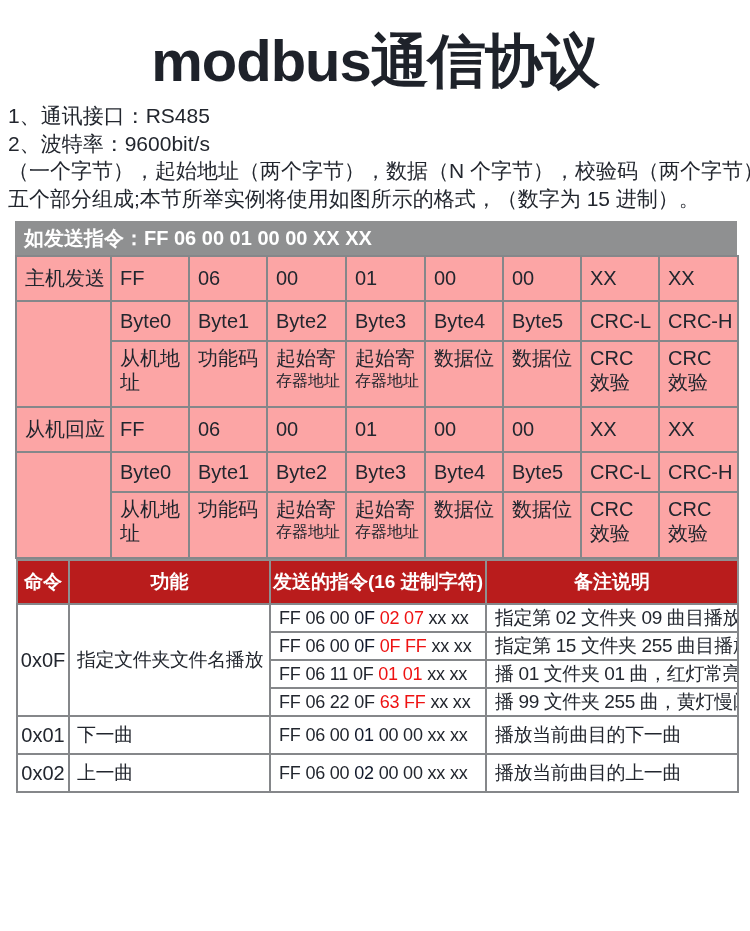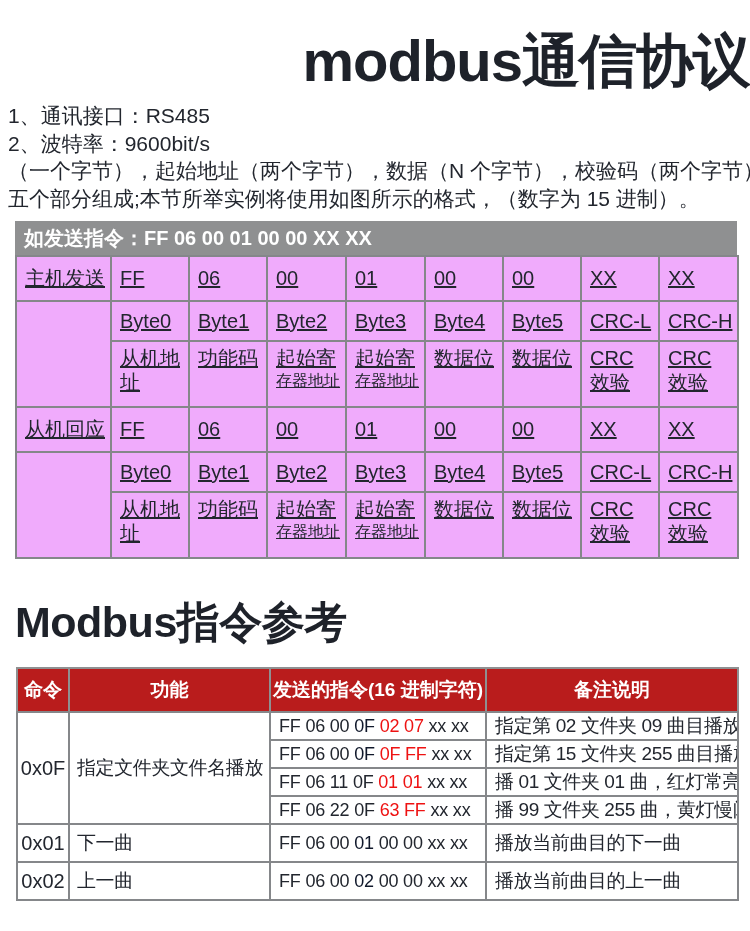--- a/index.html
+++ b/index.html
@@ -6,21 +6,21 @@
   body{
     width:750px;height:931px;overflow:hidden;
     font-family:"Liberation Sans","DejaVu Sans",sans-serif;
     color:#22262e;
   }
   .page{width:750px;height:931px;position:relative;background:#fff;}
 
   
   .main-title{
     margin:28px 0 8px 0;
-    text-align:right;
+    text-align:center;
     font-size:58px;line-height:66px;
     font-weight:800;color:#1e222a;
     letter-spacing:-1px;
   }
 
   
   .intro{margin:4px 6px 0 8px;}
   .intro .iline{
     font-size:21px;line-height:27.5px;
     color:#22262e;white-space:nowrap;
@@ -30,21 +30,21 @@
   .caption-bar{
     margin:9px 13px 0 15px;
     width:722px;height:34px;box-sizing:border-box;
     background:#8f9091;color:#ffffff;
     font-size:20px;line-height:34px;font-weight:600;
     padding-left:9px;white-space:pre;
   }
   table.packet{
     margin:0 12px 0 15px;
     width:722px;table-layout:fixed;
-    border-collapse:collapse;background:#f0abfc;text-decoration:underline;
+    border-collapse:collapse;background:#fca5a5;
   }
   table.packet td{
     border:2px solid #85878a;
     font-size:20px;color:#22262e;
     padding:0 2px 0 8px;vertical-align:middle;
     overflow:hidden;white-space:nowrap;
   }
   table.packet tr.r-val td{height:43px;}
   table.packet tr.r-byte td{height:38px;}
   table.packet tr.r-desc td{height:60px;vertical-align:top;padding-top:4px;}
@@ -220,21 +220,20 @@
             <span class="l2">效验</span>
           </td>
       <td>
             <span class="l1">CRC</span>
             <span class="l2">效验</span>
           </td>
     </tr>
   </tbody>
     </table>
 
-  <h2 class="section-title">Modbus指令参考</h2>
 
   <table class="cmd">
     <colgroup>
       <col style="width:52px">
         <col style="width:201px">
         <col style="width:216px">
         <col style="width:252px">
     </colgroup>
     <tbody>
         <tr>

